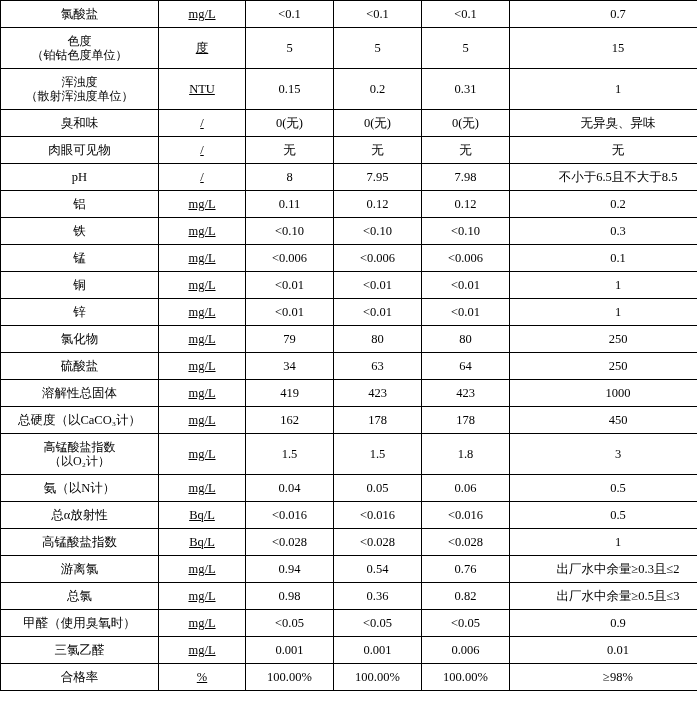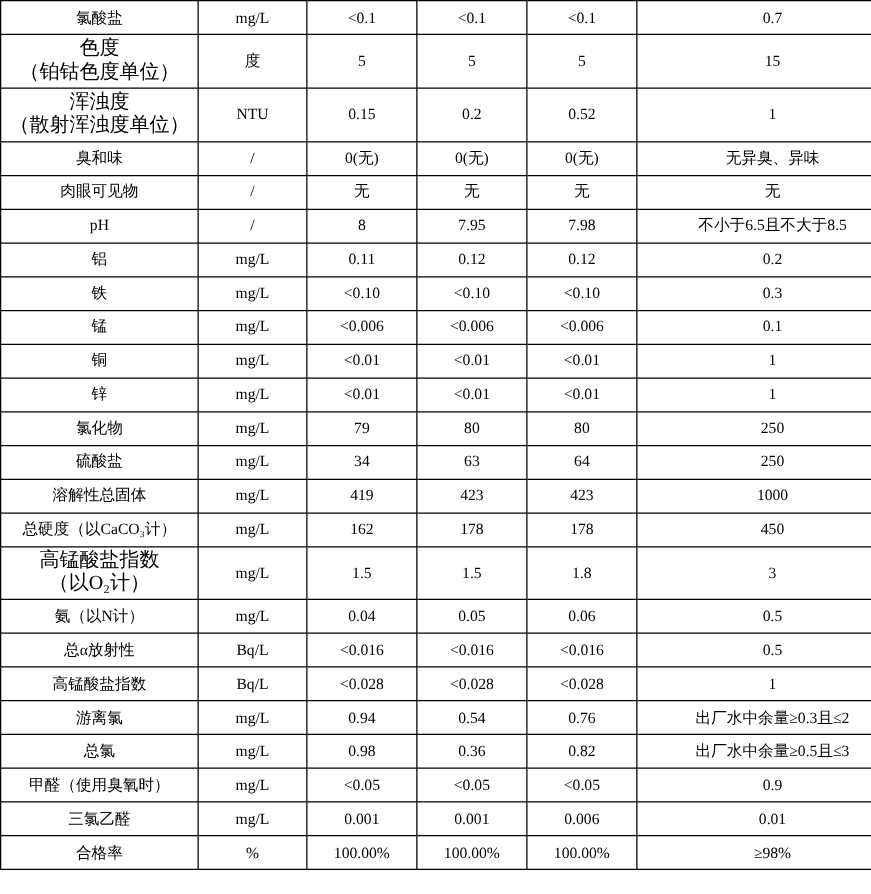--- a/index.html
+++ b/index.html
@@ -30,28 +30,28 @@
     border: 1px solid #000000;
     text-align: center;
     vertical-align: middle;
     font-size: 12.5px;
     line-height: 1.18;
     padding: 2px 2px;
     font-family: "Liberation Serif", "DejaVu Serif", serif;
     word-break: break-all;
   }
   td.c0 { width: 153px; }
-  td.c1 { width: 82px; }
+  td.c1 { width: 82px; text-decoration: underline; }
   td.c2 { width: 83px; }
   td.c3 { width: 83px; }
   td.c4 { width: 83px; }
   td.c5 { width: 212px; }
   .sub {
     display: block;
-    font-size: 16px;
+    font-size: 12px;
     line-height: 1.18;
   }
   .tall-2 { height: 41px; }
   .tall-1 { height: 27px; }
 </style>
 </head>
 <body>
 
 <div id="sheet">
   <table class="water-table">
@@ -76,21 +76,21 @@
           <td class="c5">15</td>
         </tr>
         <tr class="tall-2">
           <td class="c0">
             <span class="sub">浑浊度</span>
             <span class="sub">（散射浑浊度单位）</span>
           </td>
           <td class="c1">NTU</td>
           <td class="c2">0.15</td>
           <td class="c3">0.2</td>
-          <td class="c4">0.52</td>
+          <td class="c4">0.31</td>
           <td class="c5">1</td>
         </tr>
         <tr class="tall-1">
           <td class="c0">臭和味</td>
           <td class="c1">/</td>
           <td class="c2">0(无)</td>
           <td class="c3">0(无)</td>
           <td class="c4">0(无)</td>
           <td class="c5">无异臭、异味</td>
         </tr>

